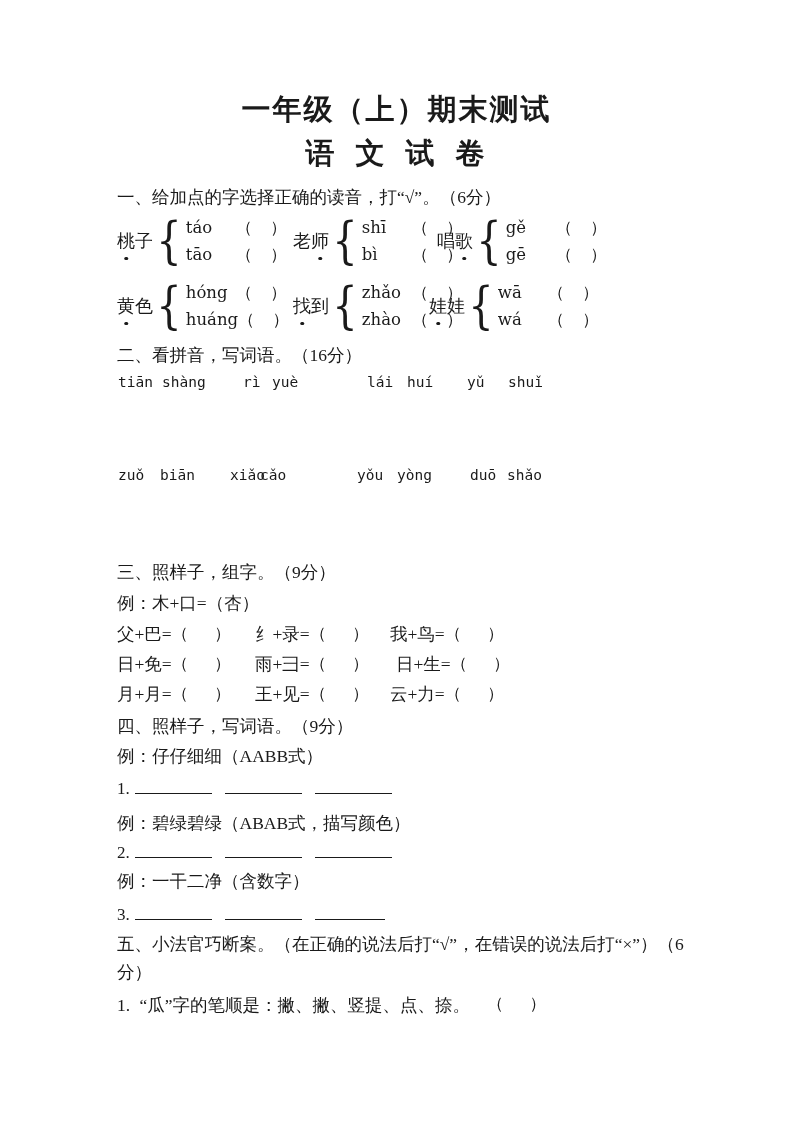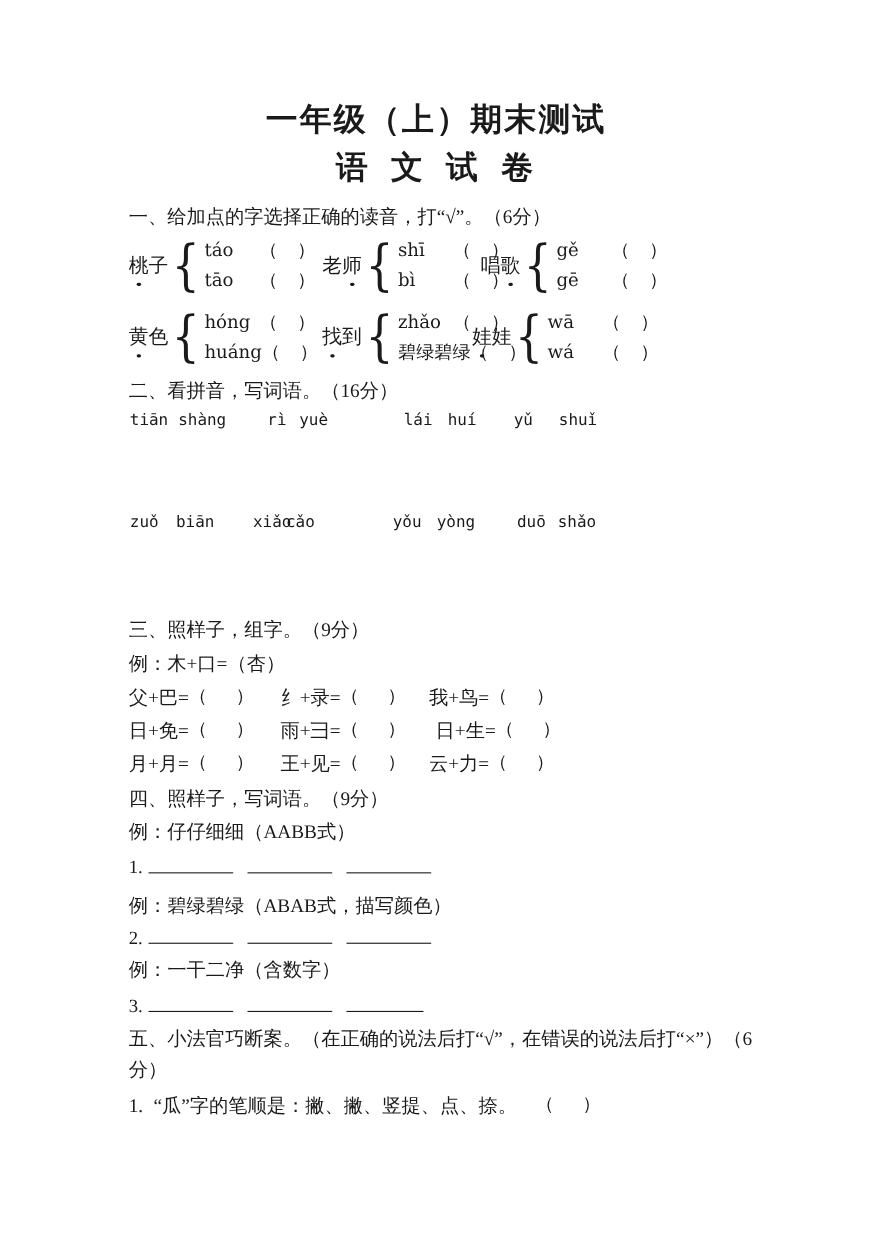--- a/index.html
+++ b/index.html
@@ -35,21 +35,21 @@
   .py { font-family:"DejaVu Serif",serif; min-width:50px; white-space:nowrap; }
   .pr { display:inline-flex; align-items:baseline; font-size:16.5px; }
   .gap18 { display:inline-block; width:18px; }
   .gap26 { display:inline-block; width:26px; }
   
   .pinrow { left:117px; width:600px; height:22px;
     font-family:"DejaVu Sans Mono",monospace; font-size:14.5px; }
   .pinrow span { position:absolute; top:0; white-space:nowrap; }
   
   .s3row { left:117px; width:600px; height:24px; font-size:17.5px; }
-  .s3item { position:absolute; top:0; display:flex; align-items:flex-start; white-space:nowrap; }
+  .s3item { position:absolute; top:0; display:flex; align-items:center; white-space:nowrap; }
   
   .blanksrow { left:117px; width:600px; height:20px; font-size:17px; }
   .num { display:inline-block; }
   .ul { display:inline-block; width:77px; height:16px;
     border-bottom:1.6px solid #1a1a1a; margin-left:13px; }
   .ul.first { margin-left:5px; }
   .ul.short { width:70px; }
   
   .s5item { left:117px; width:600px; font-size:17.5px; }
   .ansparen { position:absolute; top:0; }
@@ -162,21 +162,21 @@
       <span class="opts">
         <span class="opt">
             <span class="py">zhǎo</span>
             <span class="pr">
               <span>（</span>
               <span class="gap18"></span>
               <span>）</span>
             </span>
           </span>
         <span class="opt">
-            <span class="py">碧绿碧绿</span>
+            <span class="py">zhào</span>
             <span class="pr">
               <span>（</span>
               <span class="gap18"></span>
               <span>）</span>
             </span>
           </span>
       </span>
     </div>
     <div class="s1item" style="left:312px">
       <span class="word"><span></span><span class="dch">娃</span><span>娃</span></span>

